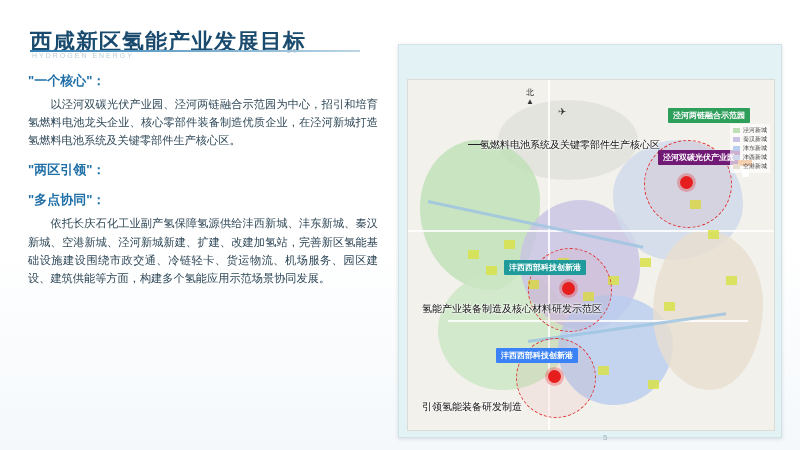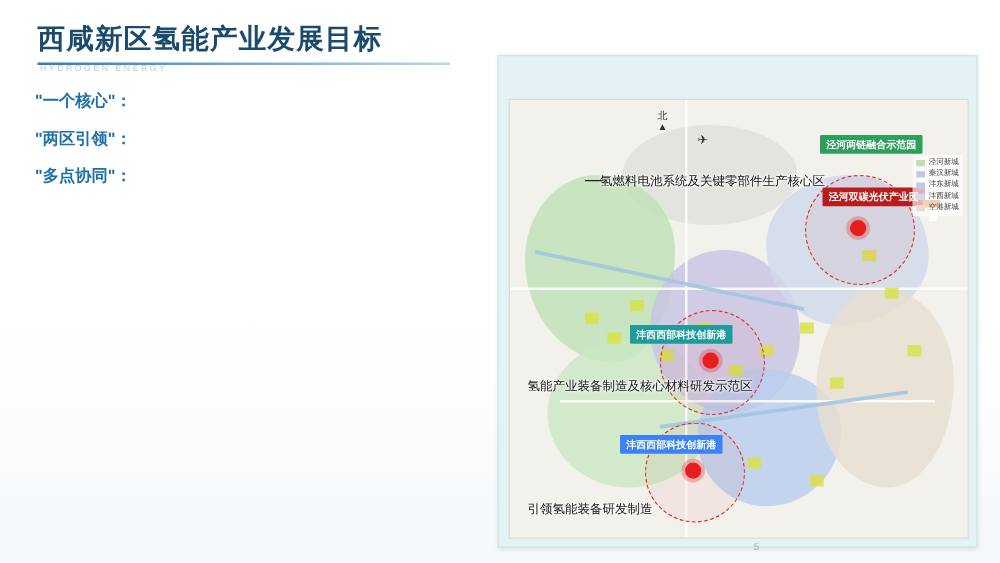--- a/index.html
+++ b/index.html
@@ -19,21 +19,21 @@
     left: 0; top: 0;
     width: 800px;
     height: 450px;
     background: linear-gradient(180deg, #ffffff 0%, #ffffff 55%, #f4f8fb 100%);
     overflow: hidden;
   }
   
   .header-title {
     position: absolute;
     left: 30px;
-    top: 16px;
+    top: 27px;
     font-size: 22px;
     font-weight: bold;
     color: #1a4b6e;
     letter-spacing: 1px;
   }
   .header-rule {
     position: absolute;
     left: 30px;
     top: 50px;
     width: 330px;
@@ -177,21 +177,21 @@
     position: absolute;
     color: #ffffff;
     font-size: 8px;
     font-weight: bold;
     padding: 2px 5px;
     white-space: nowrap;
     border-radius: 1px;
   }
   .tag-green { background: #2e9e5b; }
   .tag-teal { background: #1f9b9b; }
-  .tag-orange { background: #b91c1c; }
+  .tag-orange { background: #701a75; }
   .tag-cyan { background: #3b82f6; }
   .tag-vert {
     position: absolute;
     background: #e07a20;
     color: #fff;
     font-size: 7px;
     font-weight: bold;
     padding: 3px 2px;
     writing-mode: vertical-rl;
     white-space: nowrap;
@@ -250,28 +250,30 @@
 
   <div class="header-title">西咸新区氢能产业发展目标</div>
   <div class="header-rule"></div>
   <div class="header-sub">HYDROGEN ENERGY</div>
 
 
   <div class="left-col">
 
     <div class="sec">
       <div class="sec-title">"一个核心"：</div>
+      <div class="sec-body">以泾河双碳光伏产业园、泾河两链融合示范园为中心，招引和培育氢燃料电池龙头企业、核心零部件装备制造优质企业，在泾河新城打造氢燃料电池系统及关键零部件生产核心区。</div>
     </div>
 
     <div class="sec">
       <div class="sec-title">"两区引领"：</div>
     </div>
 
     <div class="sec">
       <div class="sec-title">"多点协同"：</div>
+      <div class="sec-body">依托长庆石化工业副产氢保障氢源供给沣西新城、沣东新城、秦汉新城、空港新城、泾河新城新建、扩建、改建加氢站，完善新区氢能基础设施建设围绕市政交通、冷链轻卡、货运物流、机场服务、园区建设、建筑供能等方面，构建多个氢能应用示范场景协同发展。</div>
     </div>
 
   </div>
 
   <div class="map-panel">
 
     <div class="map-canvas">
 
       <div class="blob b-grey"></div>
       <div class="blob b-green1"></div>
@@ -304,21 +306,21 @@
       <div class="parcel" style="left:240px; top:300px;"></div>
 
       <div class="compass">
         <div>北</div>
         <div>▲</div>
       </div>
       <div class="bird">✈</div>
 
       <div class="zone" style="left:236px; top:60px; width:86px; height:86px;"></div>
       <div class="dot" style="left:272px; top:96px;"></div>
-      <div class="tag tag-green" style="left:248px; top:28px;">泾河两链融合示范园</div>
+      <div class="tag tag-green" style="left:260px; top:28px;">泾河两链融合示范园</div>
       <div class="tag tag-orange" style="left:250px; top:70px;">泾河双碳光伏产业园</div>
       <div class="tag-vert" style="left:330px; top:80px;">空港新城产业园区</div>
       <div class="callout" style="left:72px; top:58px;">氢燃料电池系统及关键零部件生产核心区</div>
       <div class="lead" style="left:60px; top:64px; width:14px;"></div>
 
       <div class="zone" style="left:120px; top:168px; width:82px; height:82px;"></div>
       <div class="dot" style="left:154px; top:202px;"></div>
       <div class="tag tag-teal" style="left:96px; top:180px;">沣西西部科技创新港</div>
       <div class="callout" style="left:14px; top:222px;">氢能产业装备制造及核心材料研发示范区</div>
 

